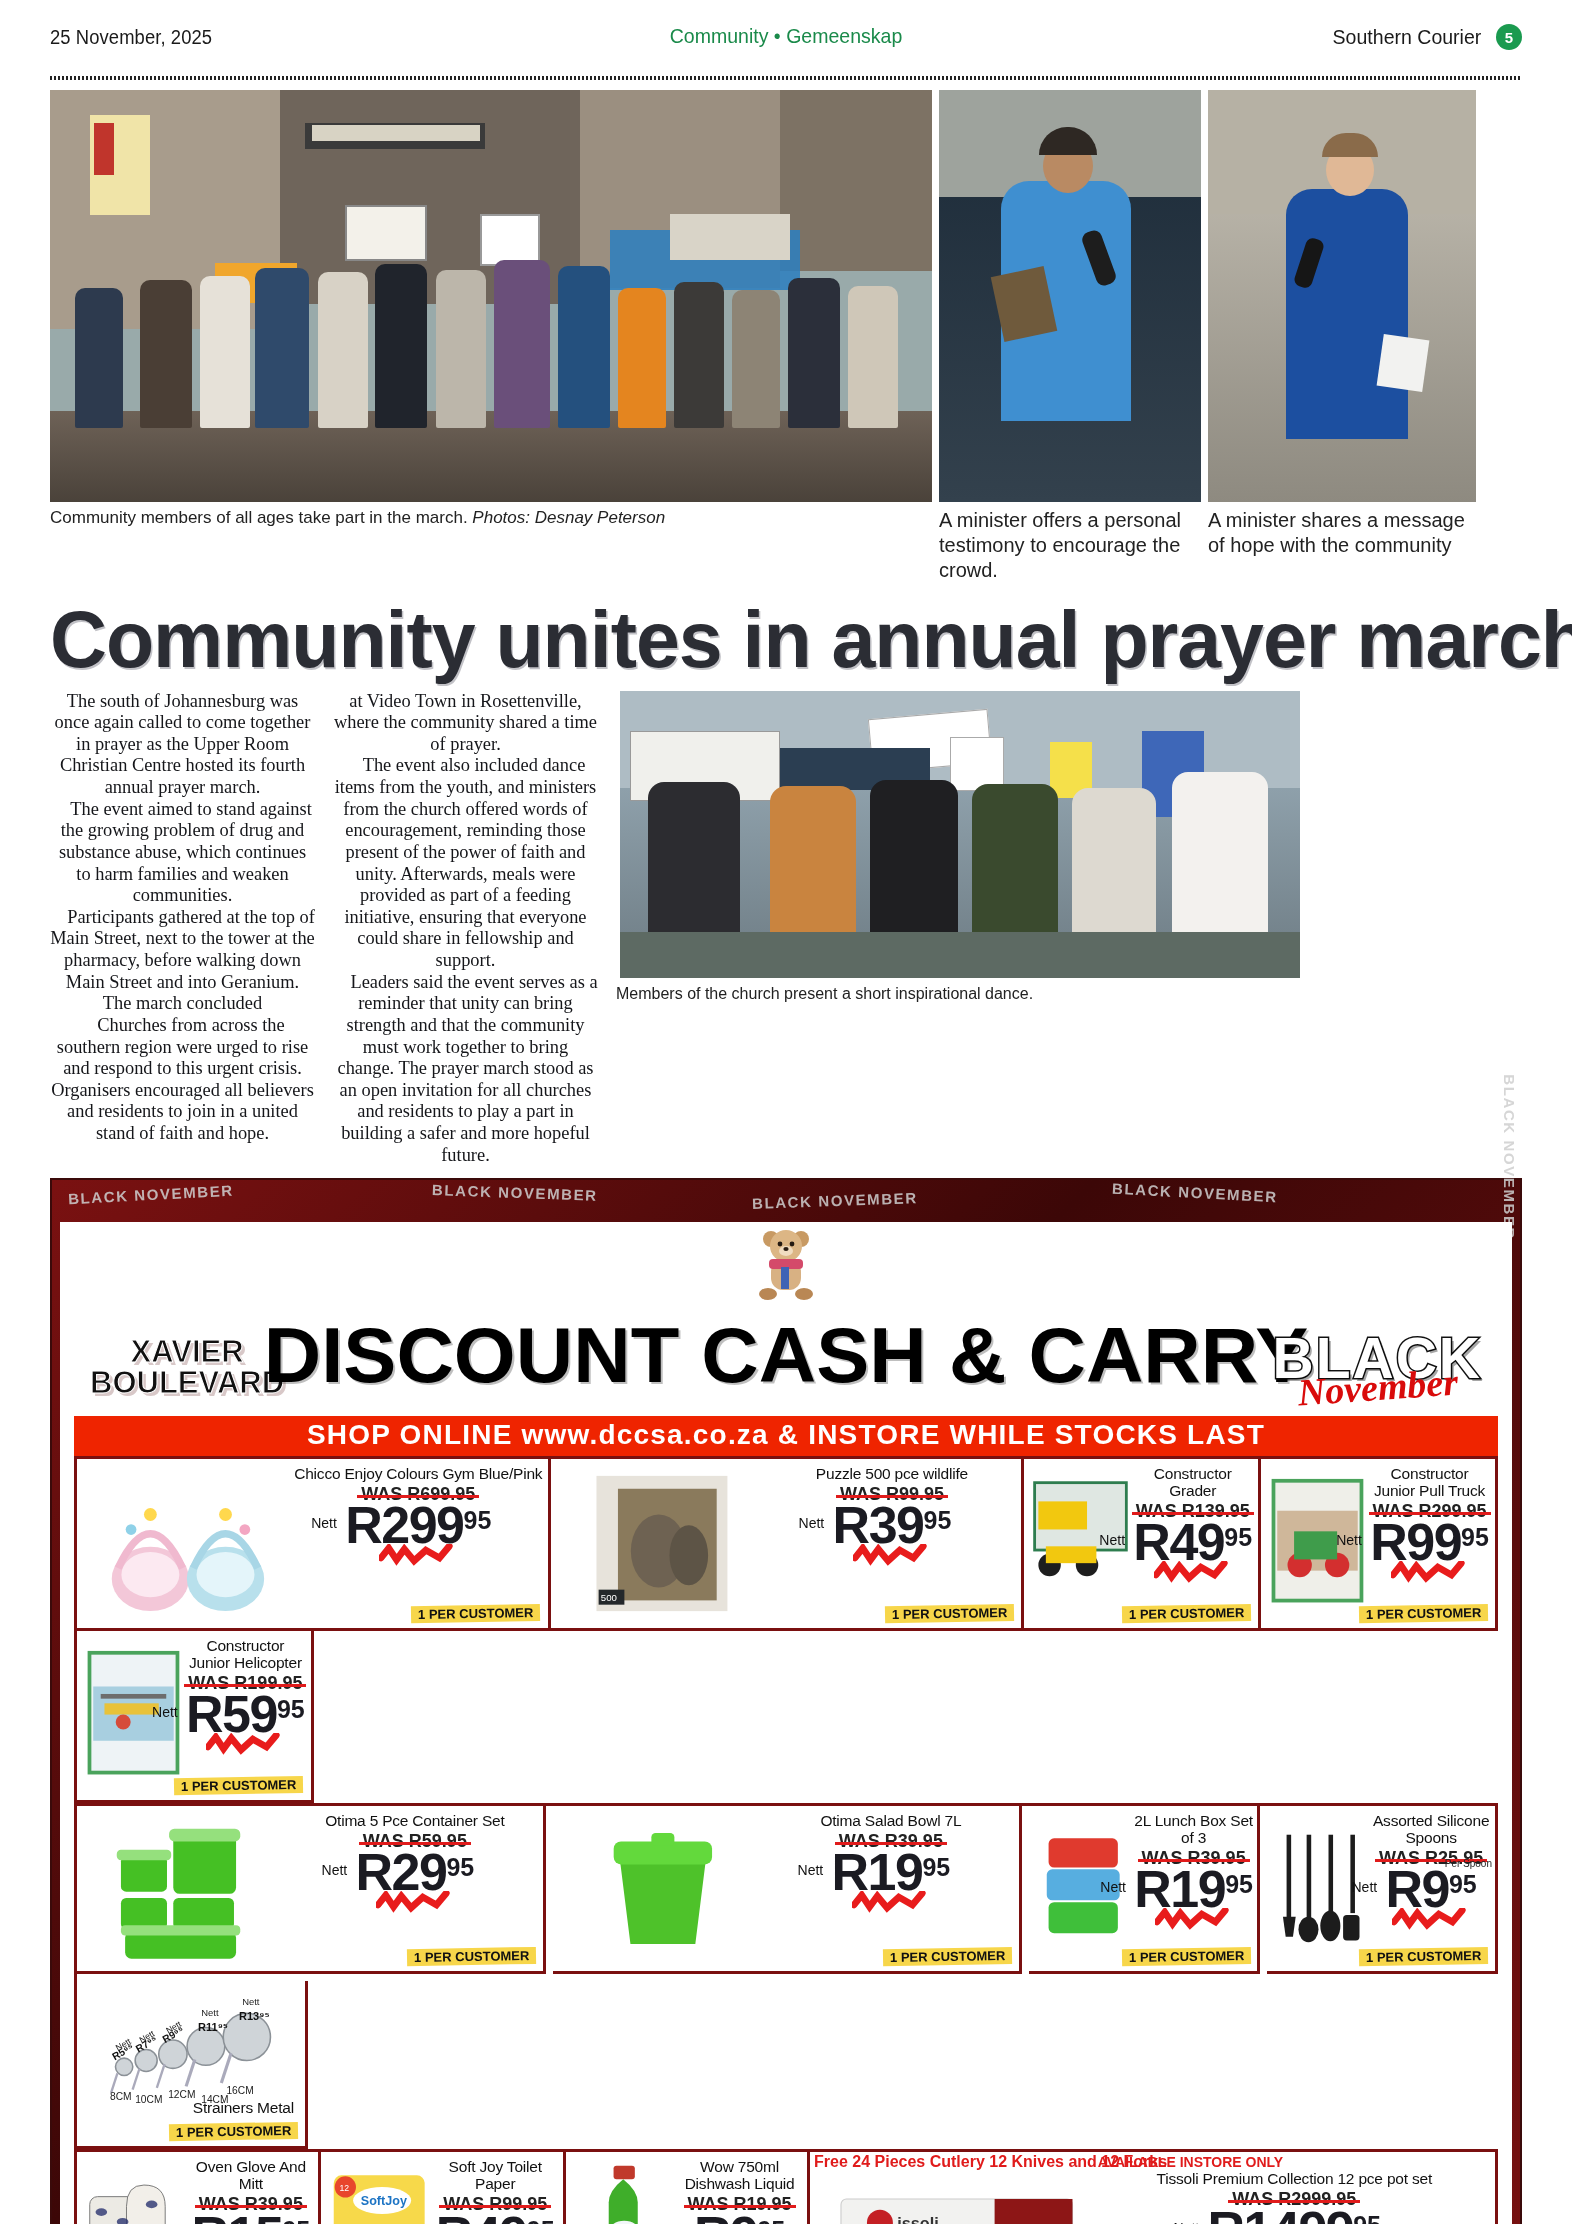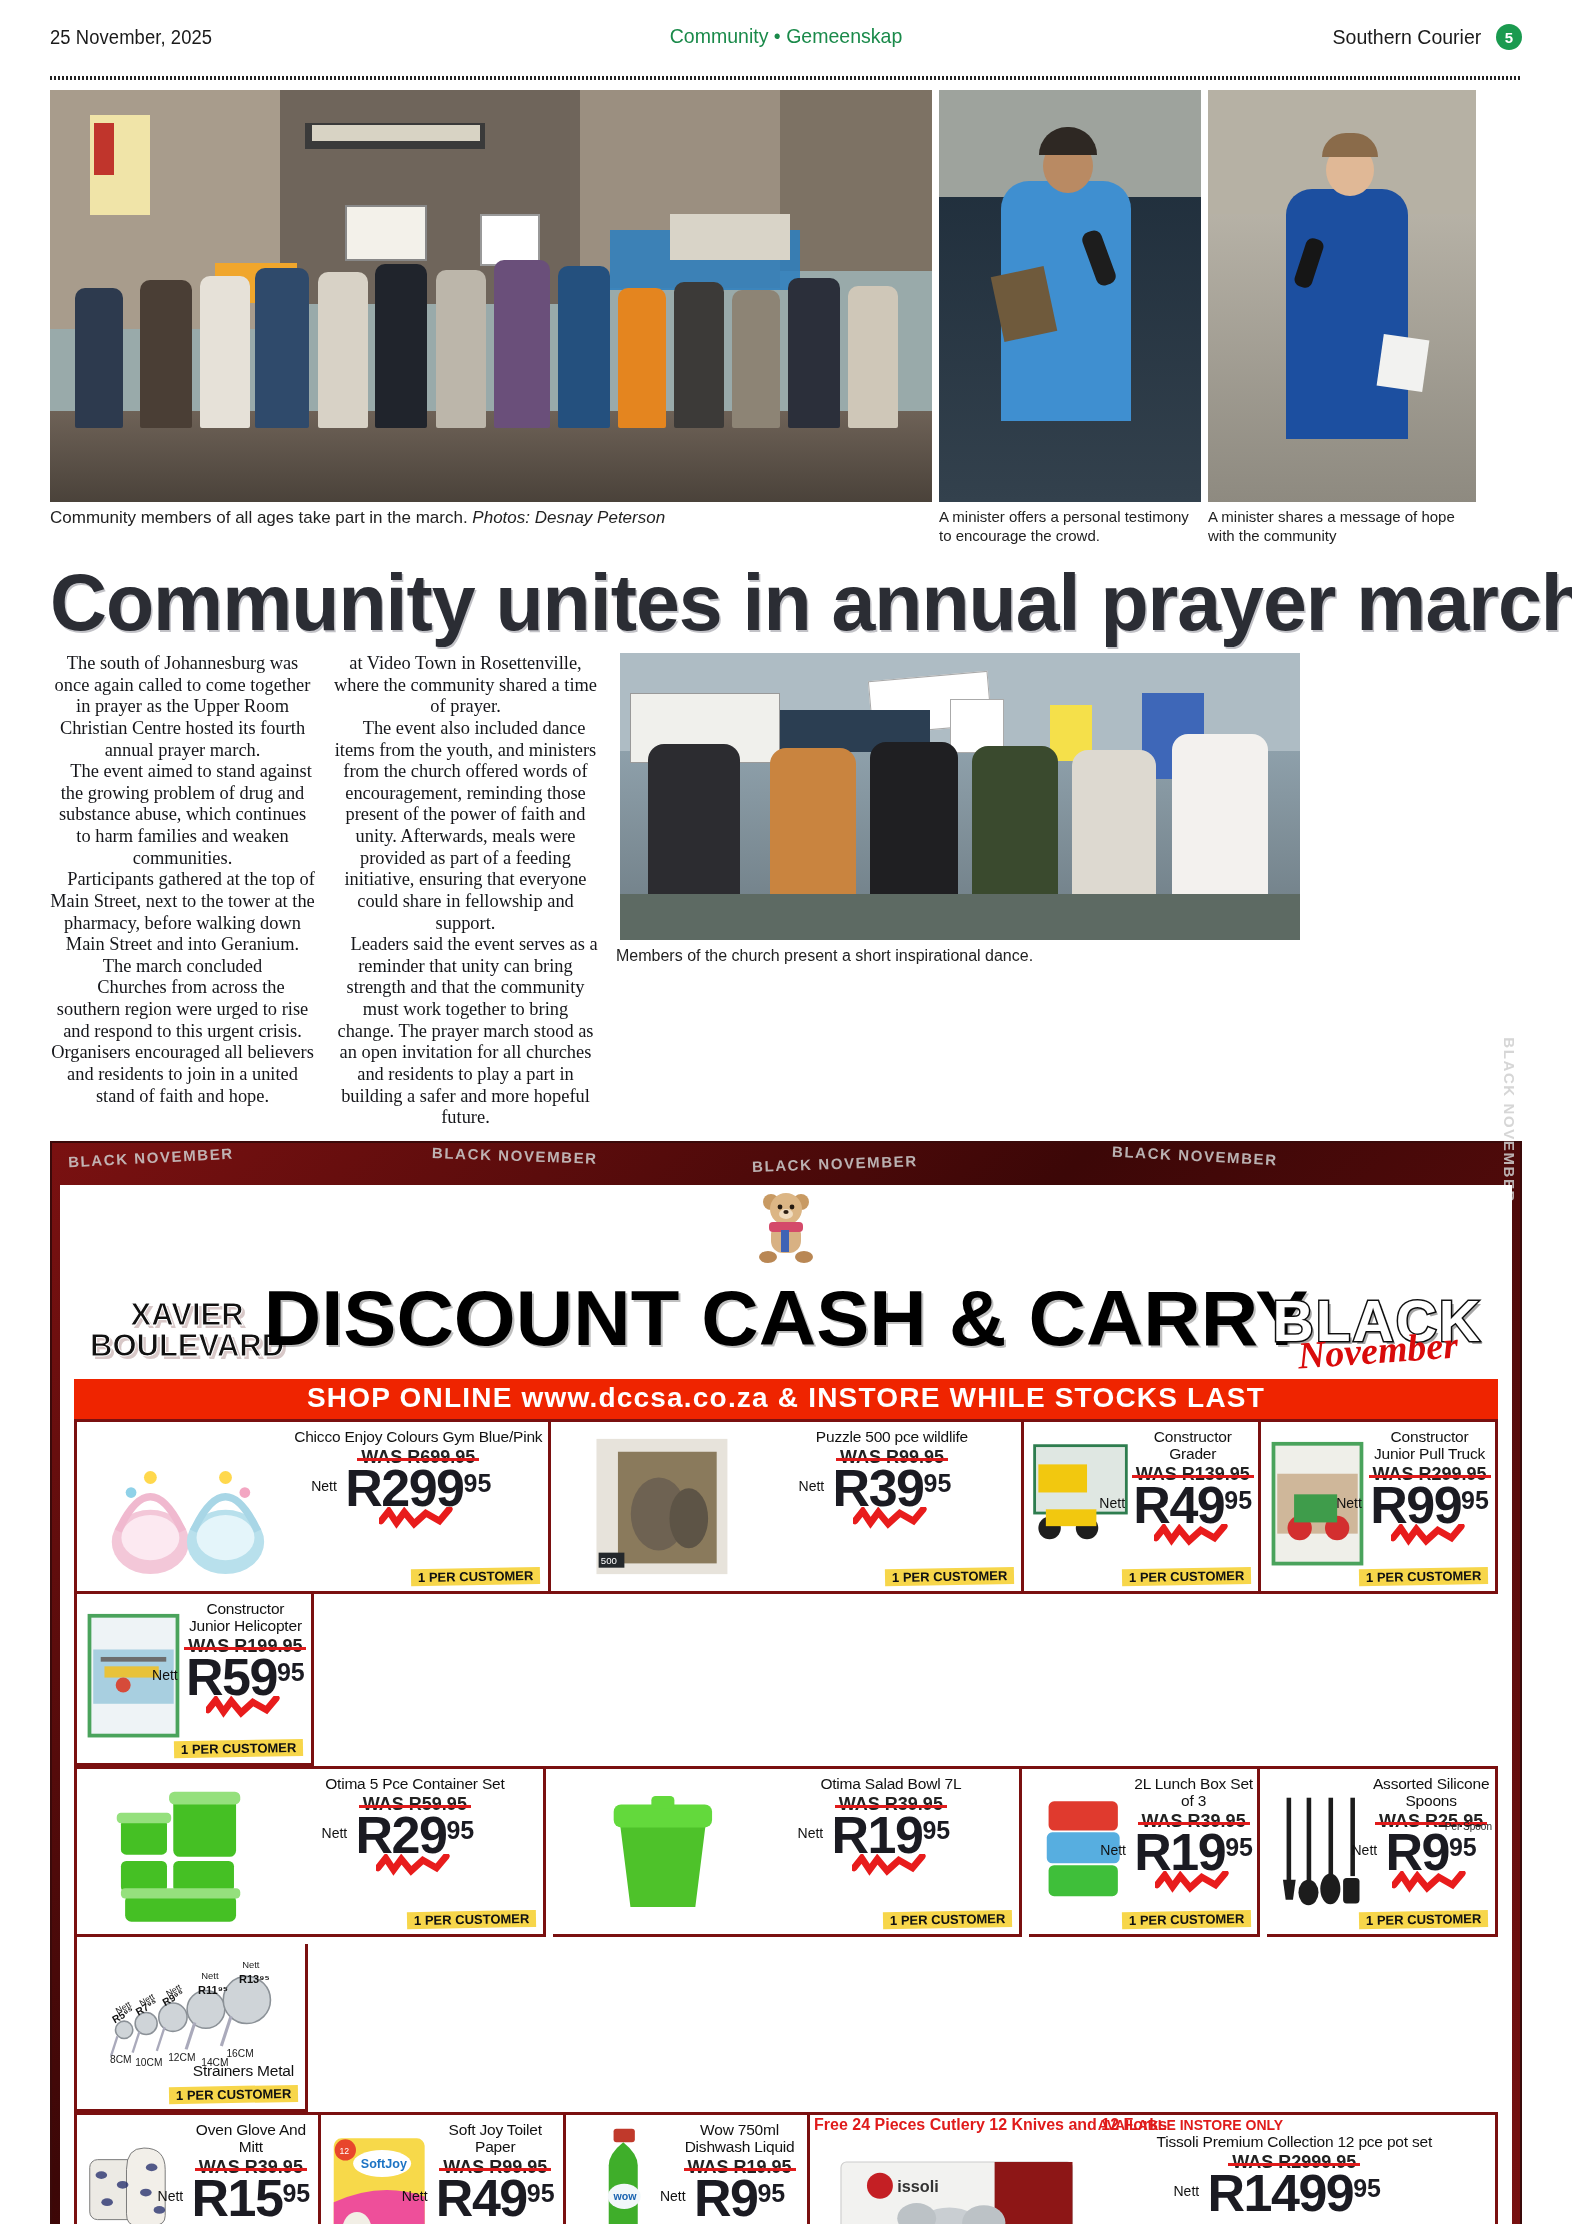--- a/index.html
+++ b/index.html
@@ -36,21 +36,21 @@
 
   
   .sky { position:absolute; left:0; right:0; top:0; height:42%;
          background: linear-gradient(#b9ccd8,#cfd9dd); }
   .bldg { position:absolute; background:#8d7f72; }
   .street { position:absolute; left:0; right:0; bottom:0; height:22%;
             background:linear-gradient(#6e6257,#4a423a); }
 
   .cap { font-size: 17px; color:#222; line-height:1.22; margin-top:6px; }
   .cap i { font-style: italic; }
-  .cap-sm { font-size: 15px; color:#222; line-height:1.25; margin-top:6px; }
+  .cap-sm { font-size: 20px; color:#222; line-height:1.25; margin-top:6px; }
 
   
   .headline {
     font-family: "Liberation Sans Narrow","Liberation Sans",sans-serif;
     font-weight: 700; font-size: 80px; line-height: .92; color: #2b2d34;
     letter-spacing: -1px; margin-top: 20px; white-space: nowrap;
     transform: scaleX(.985); transform-origin: left center;
     text-shadow: 1.5px 1.5px 0 rgba(120,120,130,.45);
   }
 

